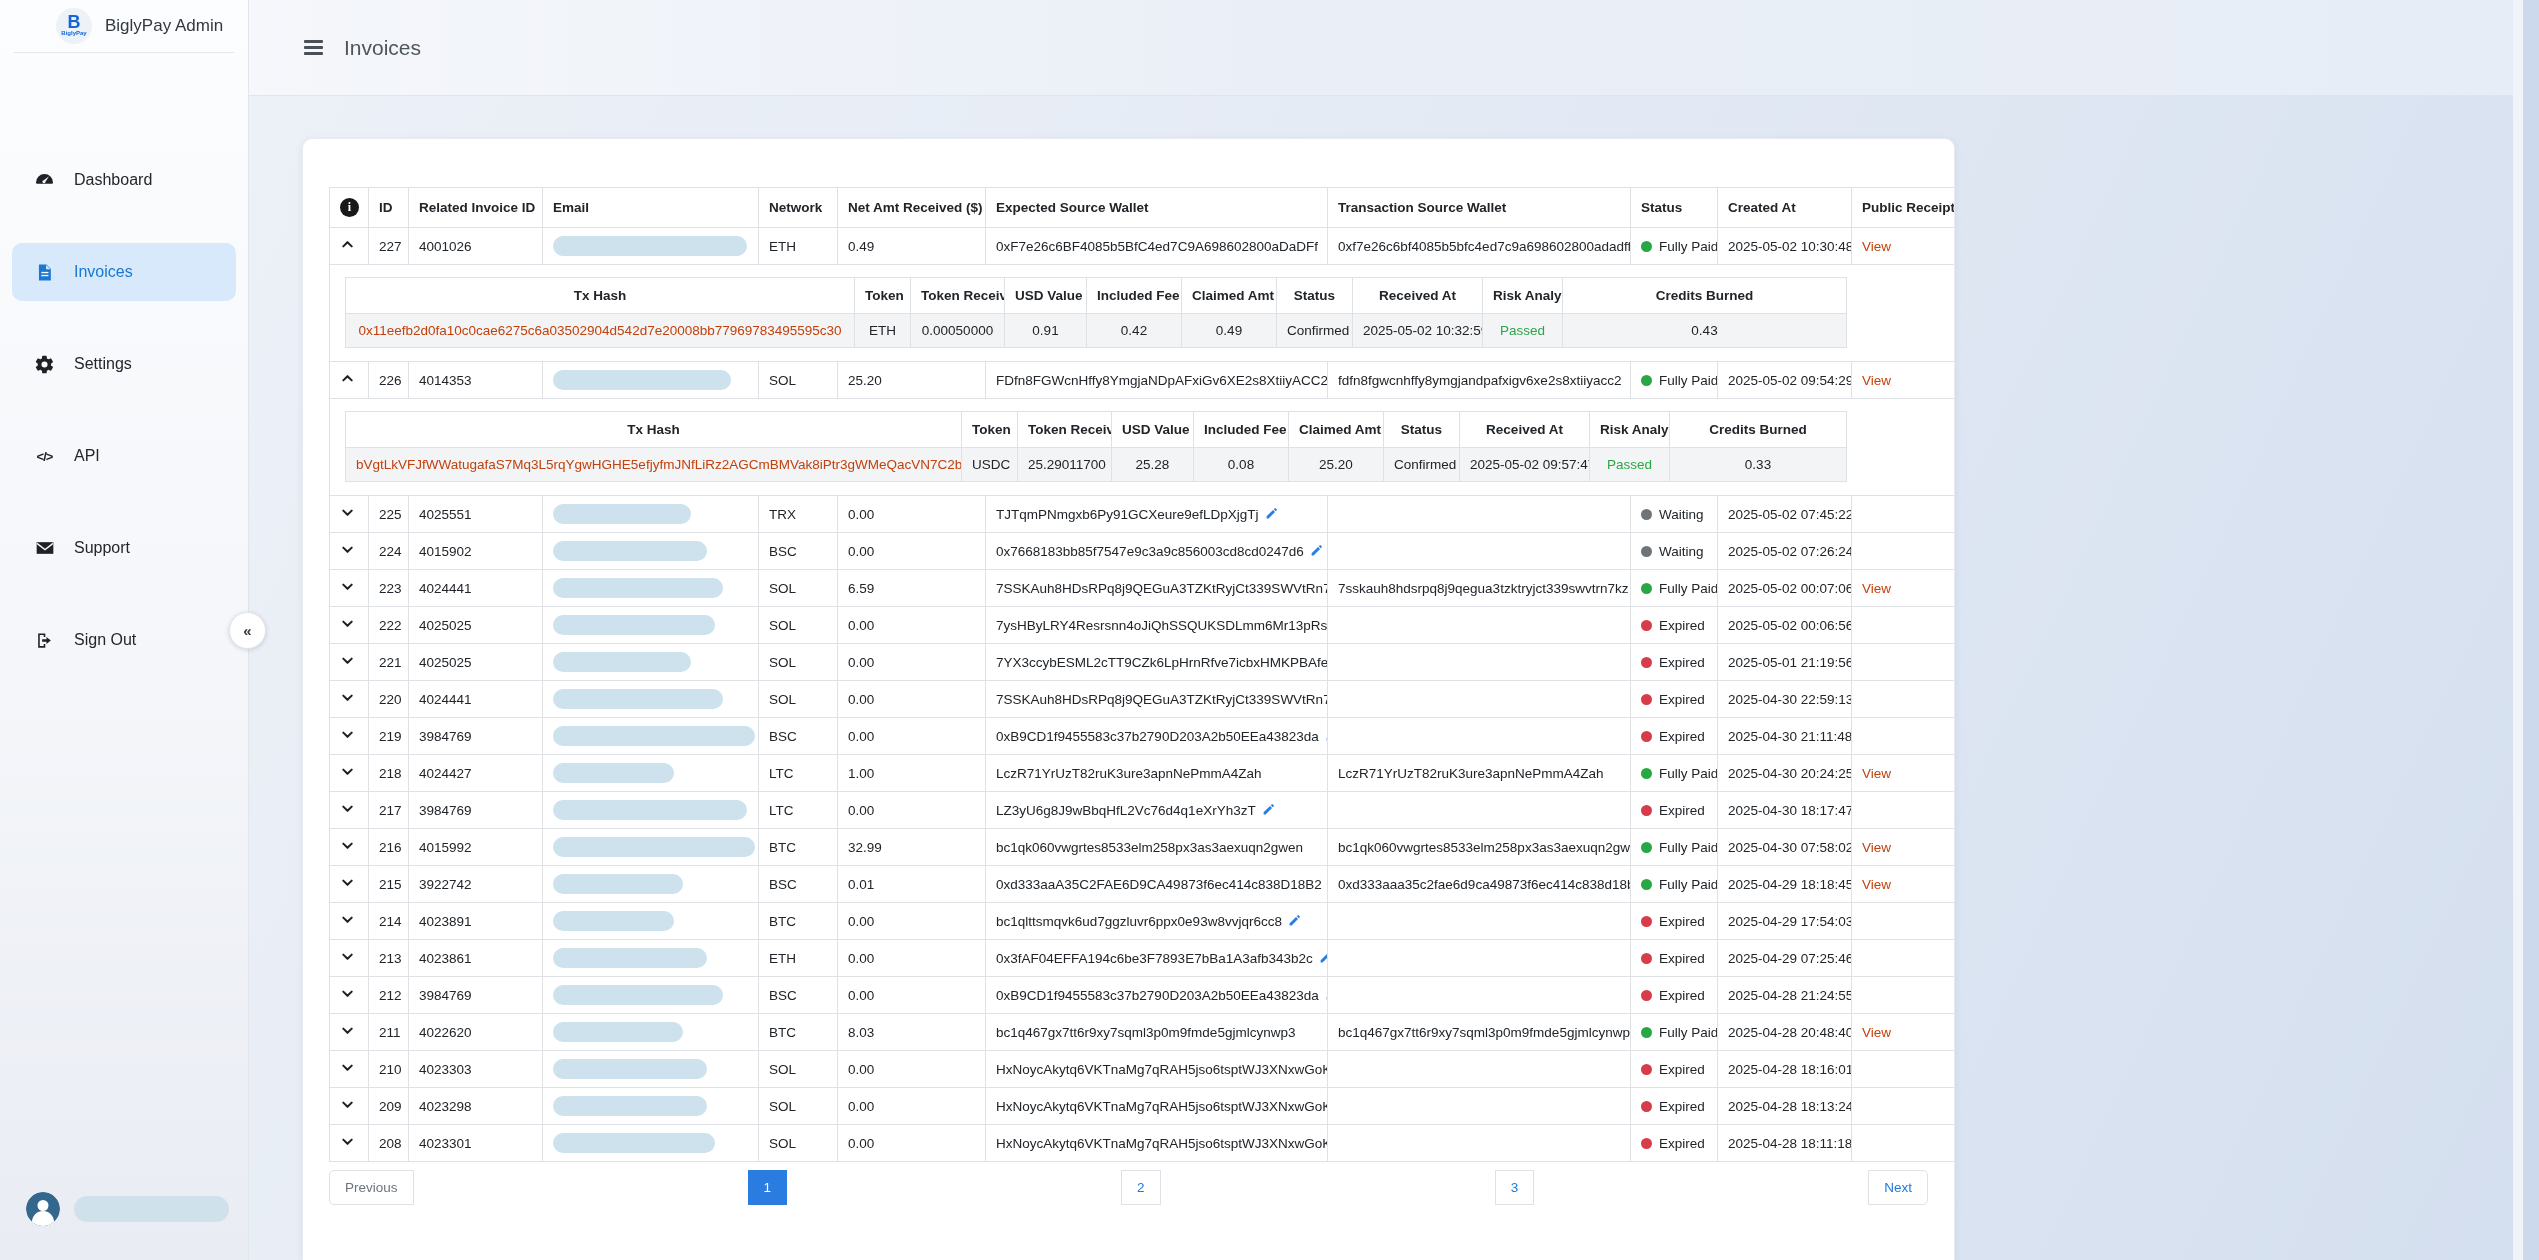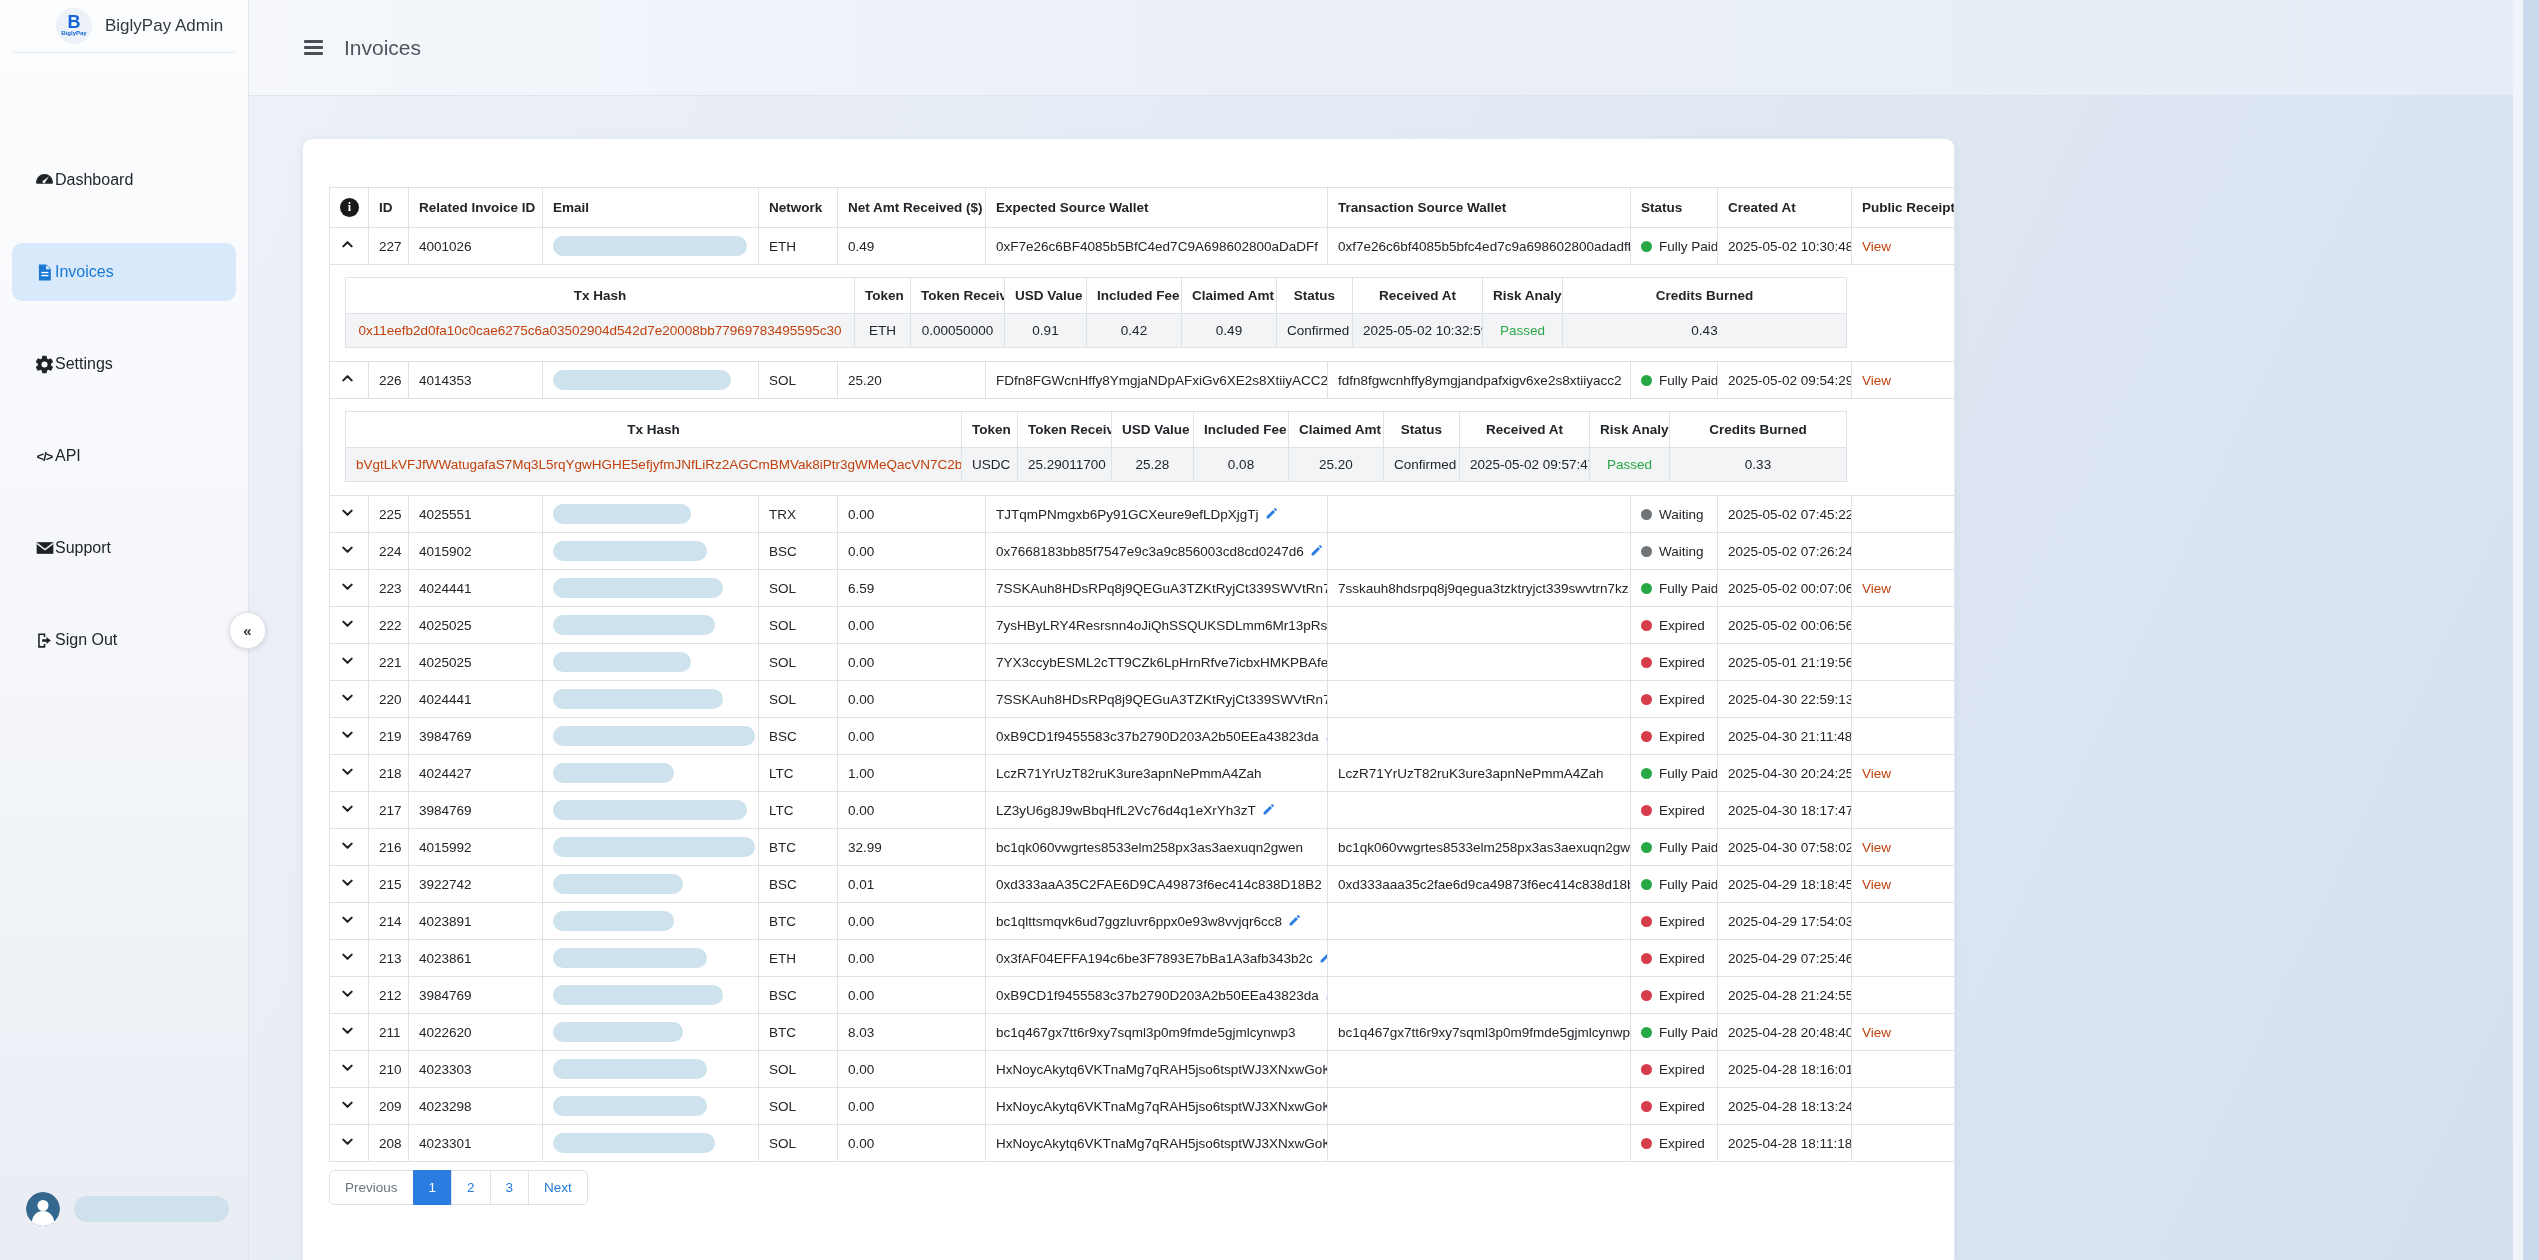--- a/index.html
+++ b/index.html
@@ -7,21 +7,21 @@
   .page{position:relative;width:2539px;height:1260px;background:linear-gradient(115deg,#eef2f8 0%,#e5ebf5 45%,#d4dfef 100%);overflow:hidden;}
   
   .sidebar{position:absolute;left:0;top:0;width:248px;height:1260px;background:linear-gradient(180deg,#fcfdfe 0%,#f4f6fa 55%,#e9ecf3 100%);border-right:1px solid #e2e5eb;z-index:5;}
   .brand{display:flex;align-items:center;gap:13px;padding:5px 12px 5px 56px;height:42px;}
   .logo{width:36px;height:36px;border-radius:50%;background:#edf1f8;display:flex;flex-direction:column;align-items:center;justify-content:center;flex:0 0 auto;}
   .logo-b{color:#1565d8;font-weight:bold;font-size:18px;line-height:15px;}
   .logo-sub{color:#1565d8;font-size:6px;font-weight:bold;line-height:7px;}
   .brand-name{font-size:17px;color:#33383e;white-space:nowrap;}
   .brand-divider{border-top:1px solid #e3e6ec;margin:0 14px;}
   .side-nav{padding:98px 12px 0 12px;display:flex;flex-direction:column;gap:34px;}
-  .nav-item{display:flex;align-items:center;height:58px;padding:0 14px 0 22px;border-radius:10px;font-size:16px;color:#23272b;cursor:pointer;}
+  .nav-item{display:flex;align-items:center;gap:19px;height:58px;padding:0 14px 0 22px;border-radius:10px;font-size:16px;color:#23272b;cursor:pointer;}
   .nav-item .ic{width:21px;height:21px;display:inline-flex;align-items:center;justify-content:center;color:#1e2226;}
   .nav-item.active{background:#d7e9fb;color:#1878d2;}
   .nav-item.active .ic{color:#1878d2;}
   .code-ic{font-weight:bold;font-size:13px;letter-spacing:-1px;}
   .collapse-btn{position:absolute;right:-18px;top:612px;width:37px;height:37px;border-radius:50%;background:#fff;border:1px solid #e1e4e9;box-shadow:0 1px 5px rgba(0,0,0,.15);font-size:15px;font-weight:bold;color:#343a40;cursor:pointer;z-index:6;display:flex;align-items:center;justify-content:center;}
   .user{position:absolute;left:26px;bottom:34px;display:flex;align-items:center;gap:14px;}
   .avatar{width:34px;height:34px;border-radius:50%;overflow:hidden;flex:0 0 auto;}
   .user-pill{width:155px;height:26px;border-radius:13px;background:#cfe2eb;}
   
   .main{position:absolute;left:249px;top:0;right:0;height:1260px;}
@@ -44,21 +44,21 @@
   .pencil{margin-left:6px;cursor:pointer;display:inline-block;line-height:0;vertical-align:-1px;}
   .sub-cell{padding:12px 0 13px 15px !important;background:#fff;}
   .sub-wrap{margin-right:112px;}
   .sub-tbl{border-collapse:collapse;table-layout:fixed;width:100%;font-size:13.5px;color:#212529;}
   .sub-tbl th,.sub-tbl td{border:1px solid #dee2e6;padding:9px 10px;text-align:center;white-space:nowrap;overflow:hidden;}
   .sub-tbl thead th{font-weight:bold;background:#fff;}
   .sub-tbl tbody td{background:#f3f4f6;}
   .risk-pass{color:#28a745;}
   .info-ic{display:inline-flex;align-items:center;justify-content:center;width:19px;height:19px;border-radius:50%;background:#17191b;color:#fff;font-size:12px;font-weight:bold;font-family:"Liberation Serif",serif;}
   
-  .pagination{display:flex;justify-content:flex-start;margin-top:8px;}
+  .pagination{display:flex;justify-content:space-between;margin-top:8px;}
   .page-item{border:1px solid #dee2e6;padding:9px 15px;font-size:13.5px;color:#217bdb;background:#fff;margin-left:-1px;cursor:pointer;}
   .page-item.first{border-radius:5px 0 0 5px;margin-left:0;}
   .page-item.last{border-radius:0 5px 5px 0;}
   .page-item.active{background:#2b7ce0;border-color:#2b7ce0;color:#fff;}
   .page-item.disabled{color:#6c757d;cursor:default;}
   
   .edge-light{position:absolute;right:16px;top:0;width:10px;height:1260px;background:#f0f3f8;z-index:8;}
   .edge-dark{position:absolute;right:0;top:0;width:16px;height:1260px;background:#ccd9ec;z-index:8;}
 </style>
 </head>

